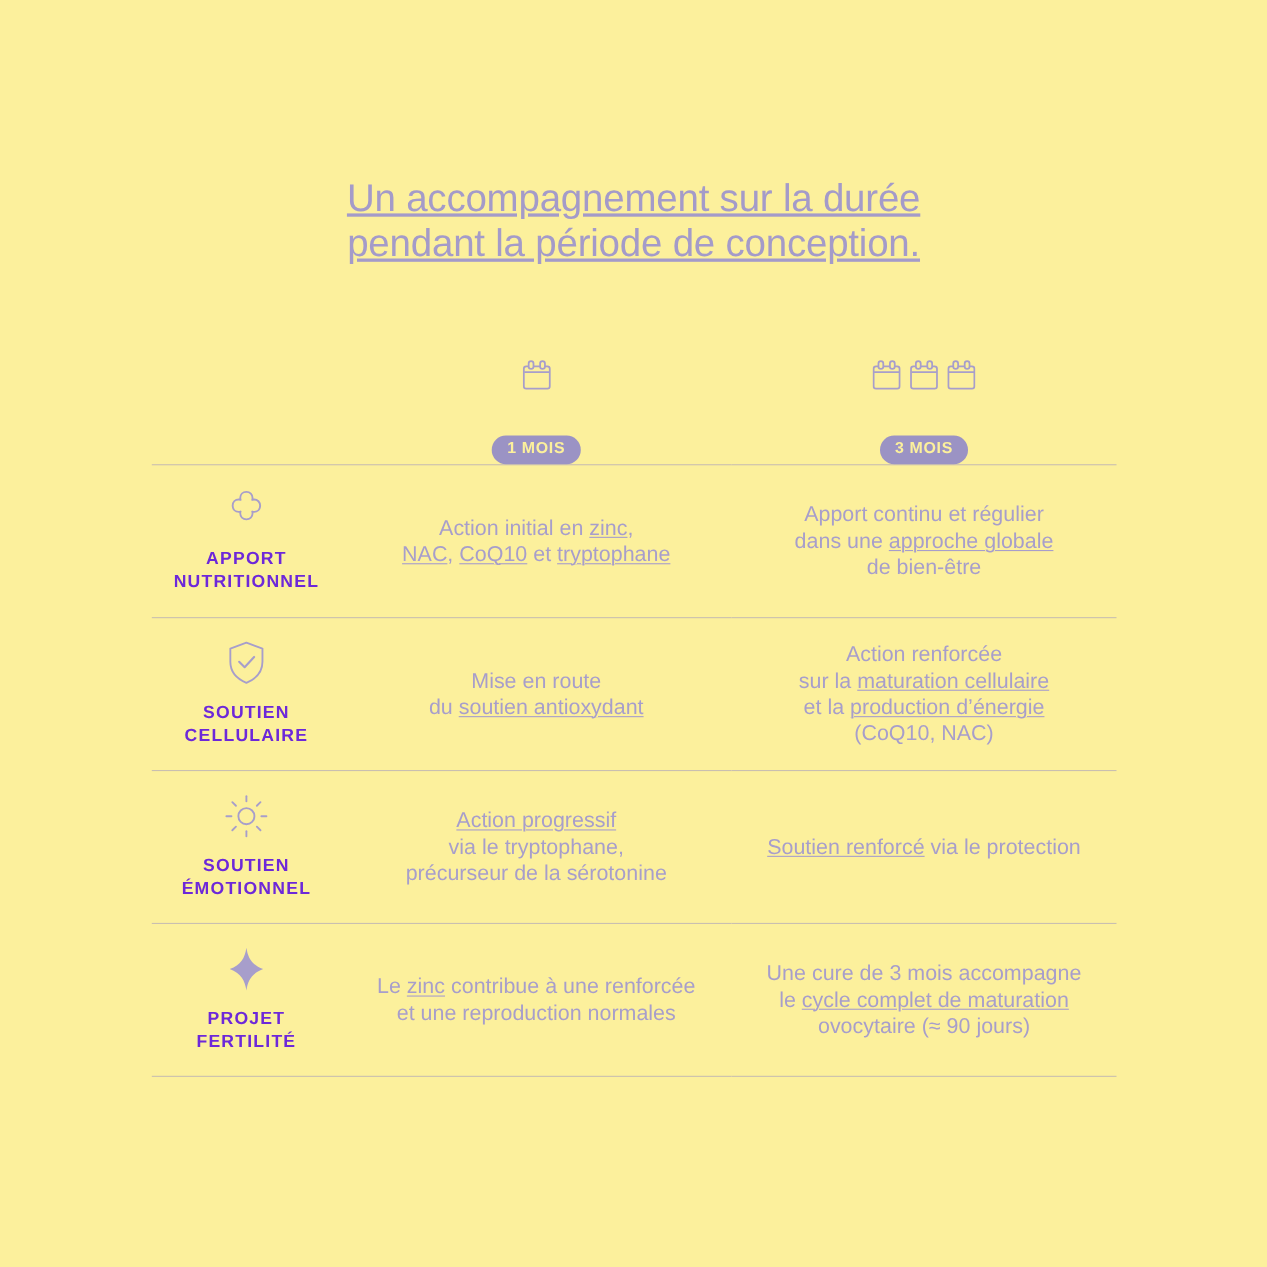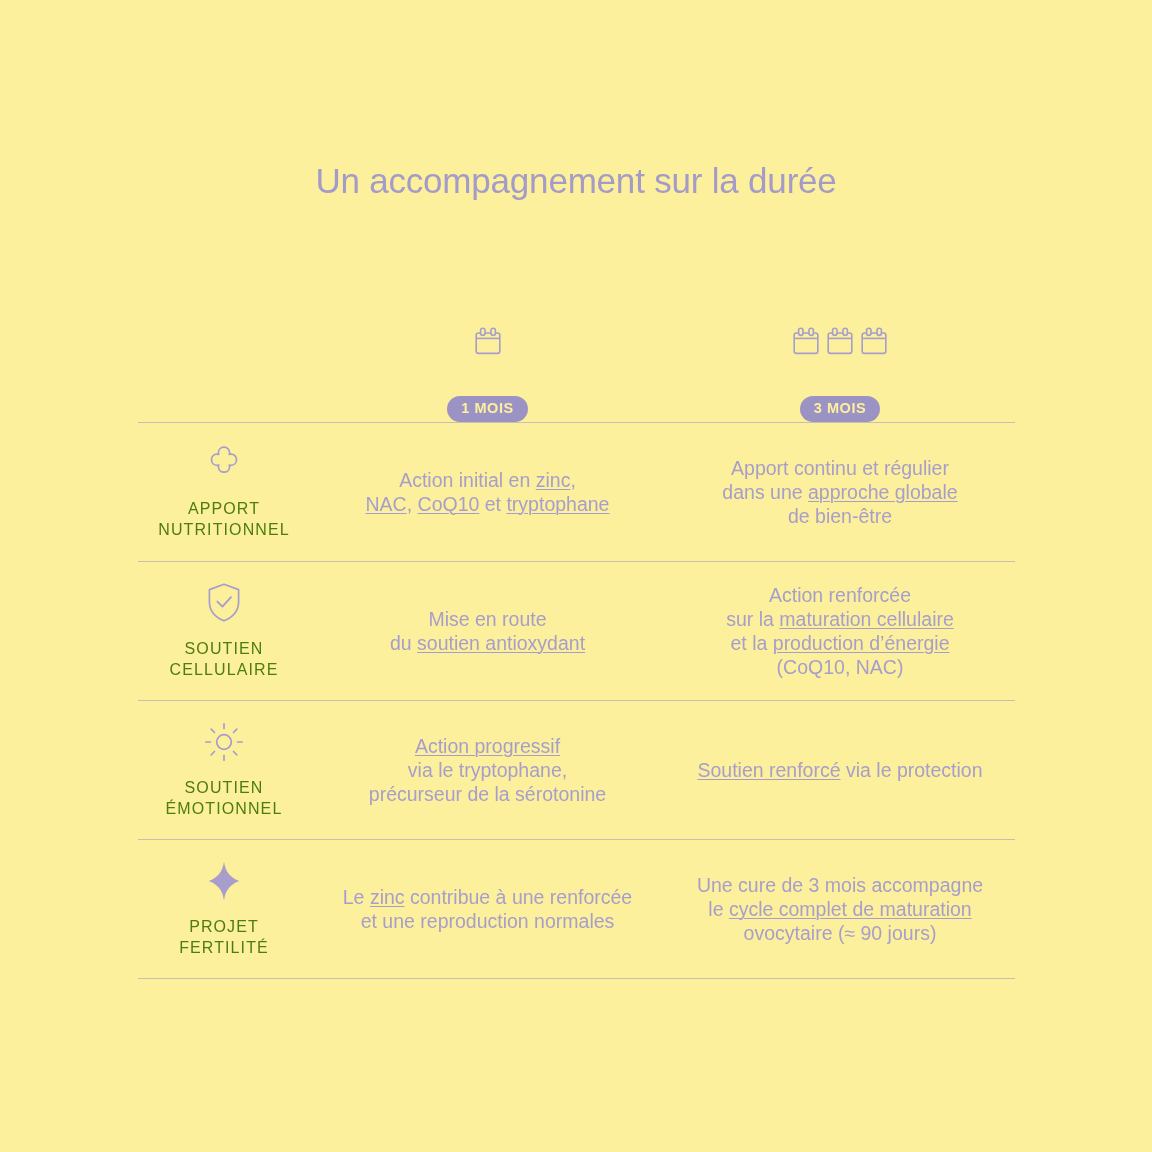--- a/index.html
+++ b/index.html
@@ -30,20 +30,21 @@
     width: 1152px;
     text-align: center;
   }
   .title-line {
     font-size: 35px;
     line-height: 41px;
     font-weight: 400;
     color: #a49bc9;
     letter-spacing: -0.2px;
     white-space: pre;
+    text-decoration: underline;
   }
 
   
   .table {
     position: absolute;
     left: 138px;
     top: 327px;
     width: 877px;
     border-collapse: collapse;
     table-layout: fixed;
@@ -107,24 +108,24 @@
   .label-cell {
     text-align: center;
     padding: 22px 4px 24px;
   }
   .label-icon {
     display: block;
     margin: 0 auto 14px;
   }
   .label-text {
     font-size: 16px;
-    font-weight: 400;
+    font-weight: 700;
     letter-spacing: 1.1px;
     line-height: 21px;
-    color: #4d7c0f;
+    color: #6d28d9;
     white-space: pre-line;
   }
 
   .content-cell {
     text-align: center;
     padding: 24px 18px 26px;
     font-size: 19.5px;
     line-height: 24px;
     color: #a79ecb;
   }
@@ -140,20 +141,21 @@
   .r3 { height: 139px; }
   .r4 { height: 139px; }
 </style>
 </head>
 <body>
 
 <div class="page">
 
   <div class="title-block">
     <div class="title-line">Un accompagnement sur la durée</div>
+    <div class="title-line">pendant la période de conception.</div>
   </div>
 
   <table class="table">
     <colgroup>
       <col class="c-label">
       <col class="c-one">
       <col class="c-three">
     </colgroup>
     <tbody id="table-body">
         <tr>

